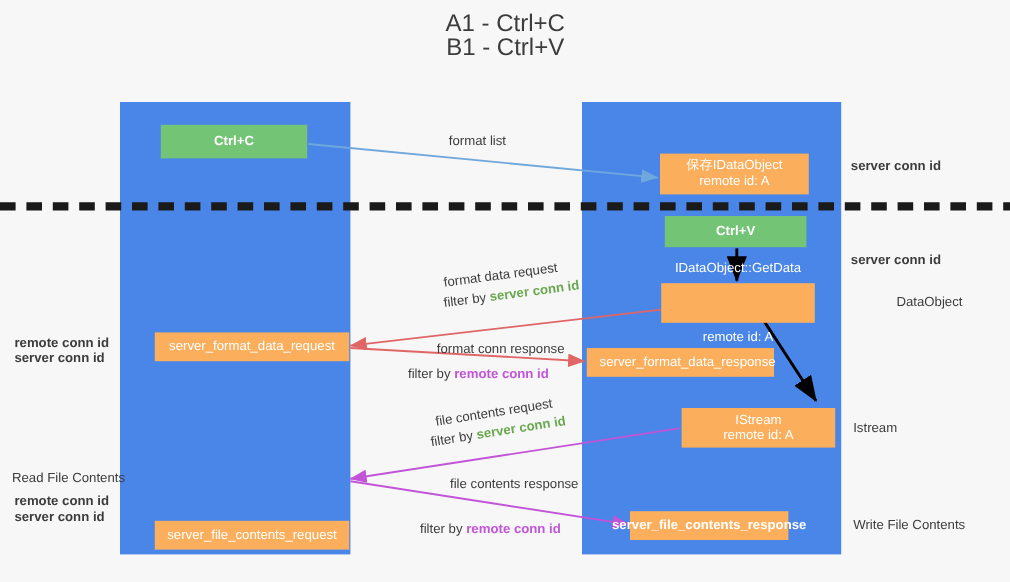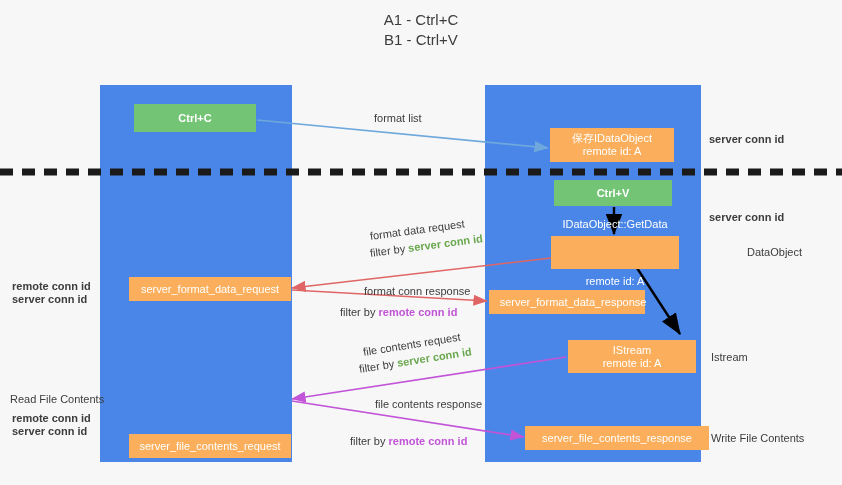--- a/index.html
+++ b/index.html
@@ -18,21 +18,21 @@
     width: 842px;
     height: 485px;
   }
 
   
   #title {
     position: absolute;
     left: 0; top: 10px;
     width: 842px;
     text-align: center;
-    font-size: 15px;
+    font-size: 20px;
     line-height: 20px;
     color: #3c3c3c;
     white-space: pre;
   }
 
   
   .lane-header {
     position: absolute;
     text-align: center;
     font-size: 11.5px;
@@ -175,21 +175,21 @@
 
   <div class="node orange bright" style="left:568px; top:340px; width:128px; height:33px;">
     <span>IStream</span>
     <span>remote id: A</span>
   </div>
 
   <div class="node orange bright" style="left:129px; top:394px; width:162px; height:24px;margin-top:40px;">
     <span>server_file_contents_request</span>
   </div>
 
-  <div class="node orange bright" style="left:525px; top:426px; width:184px; height:24px;">
+  <div class="node orange bright" style="left:525px; top:426px; width:132px; height:24px;font-weight:bold;">
     <span>server_file_contents_response</span>
   </div>
 
   <div class="lbl" style="left:374px; top:111px;">format list</div>
 
   <div class="lbl rot-a" style="left:369px; top:229px;">format data request</div>
   <div class="lbl rot-a" style="left:369px; top:246px;"><span>filter by </span><span class="green-txt">server conn id</span></div>
 
   <div class="lbl" style="left:364px; top:284px;">format conn response</div>
   <div class="lbl" style="left:340px; top:305px;"><span>filter by </span><span class="purple-txt">remote conn id</span></div>

